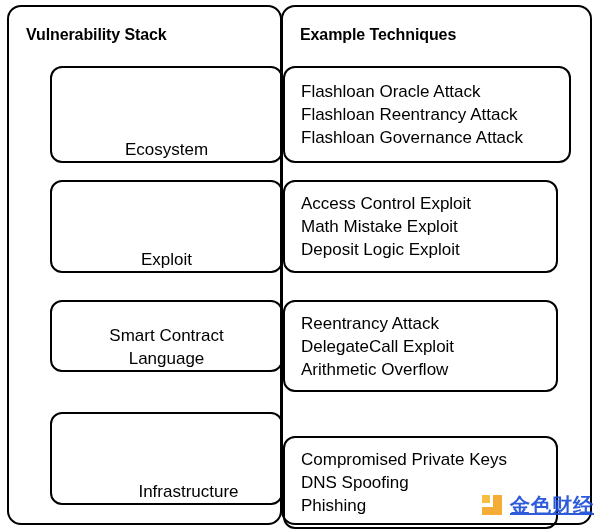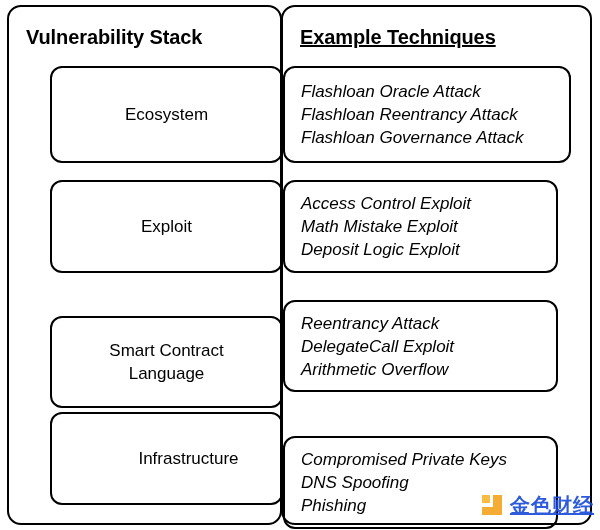--- a/index.html
+++ b/index.html
@@ -28,59 +28,59 @@
     border: 2px solid #000000;
     border-radius: 14px;
     background: transparent;
   }
   #col-left-outline  { left: 7px;   top: 5px; width: 275px; height: 520px; }
   #col-right-outline { left: 281px; top: 5px; width: 311px; height: 520px; }
 
   
   .column-header {
     position: absolute;
-    font-size: 20px;
+    font-size: 16px;
     font-weight: bold;
     letter-spacing: -0.1px;
     white-space: nowrap;
   }
   #header-left  { left: 26px;  top: 26px; }
-  #header-right { left: 300px; top: 26px; text-decoration: underline; }
+  #header-right { left: 300px; top: 26px; }
 
   
   .cell {
     position: absolute;
     box-sizing: border-box;
     border: 2px solid #000000;
     border-radius: 12px;
     background: transparent;
     display: flex;
     align-items: center;
   }
   .cell-stack {
     justify-content: center;
     text-align: center;
+    align-items: flex-end;
   }
   .cell-tech {
     justify-content: flex-start;
     text-align: left;
-    font-style: italic;
   }
   .cell-label {
     font-size: 17px;
     line-height: 23px;
     white-space: pre-line;
   }
   .cell-stack .cell-label { width: 100%; }
   .cell-tech .cell-label  { padding-left: 16px; }
 
   
   #cell-stack-0 { left: 50px; top: 66px;  width: 233px; height: 97px; }
   #cell-stack-1 { left: 50px; top: 180px; width: 233px; height: 93px; }
-  #cell-stack-2 { left: 50px; top: 300px; width: 233px; height: 92px; margin-top: 16px; }
+  #cell-stack-2 { left: 50px; top: 300px; width: 233px; height: 72px; }
   #cell-stack-3 { left: 50px; top: 412px; width: 233px; height: 93px; padding-left: 44px; }
 
   
   #cell-tech-0 { left: 283px; top: 66px;  width: 288px; height: 97px; }
   #cell-tech-1 { left: 283px; top: 180px; width: 275px; height: 93px; }
   #cell-tech-2 { left: 283px; top: 300px; width: 275px; height: 92px; }
   #cell-tech-3 { left: 283px; top: 436px; width: 275px; height: 93px; }
 
   
   #watermark {

